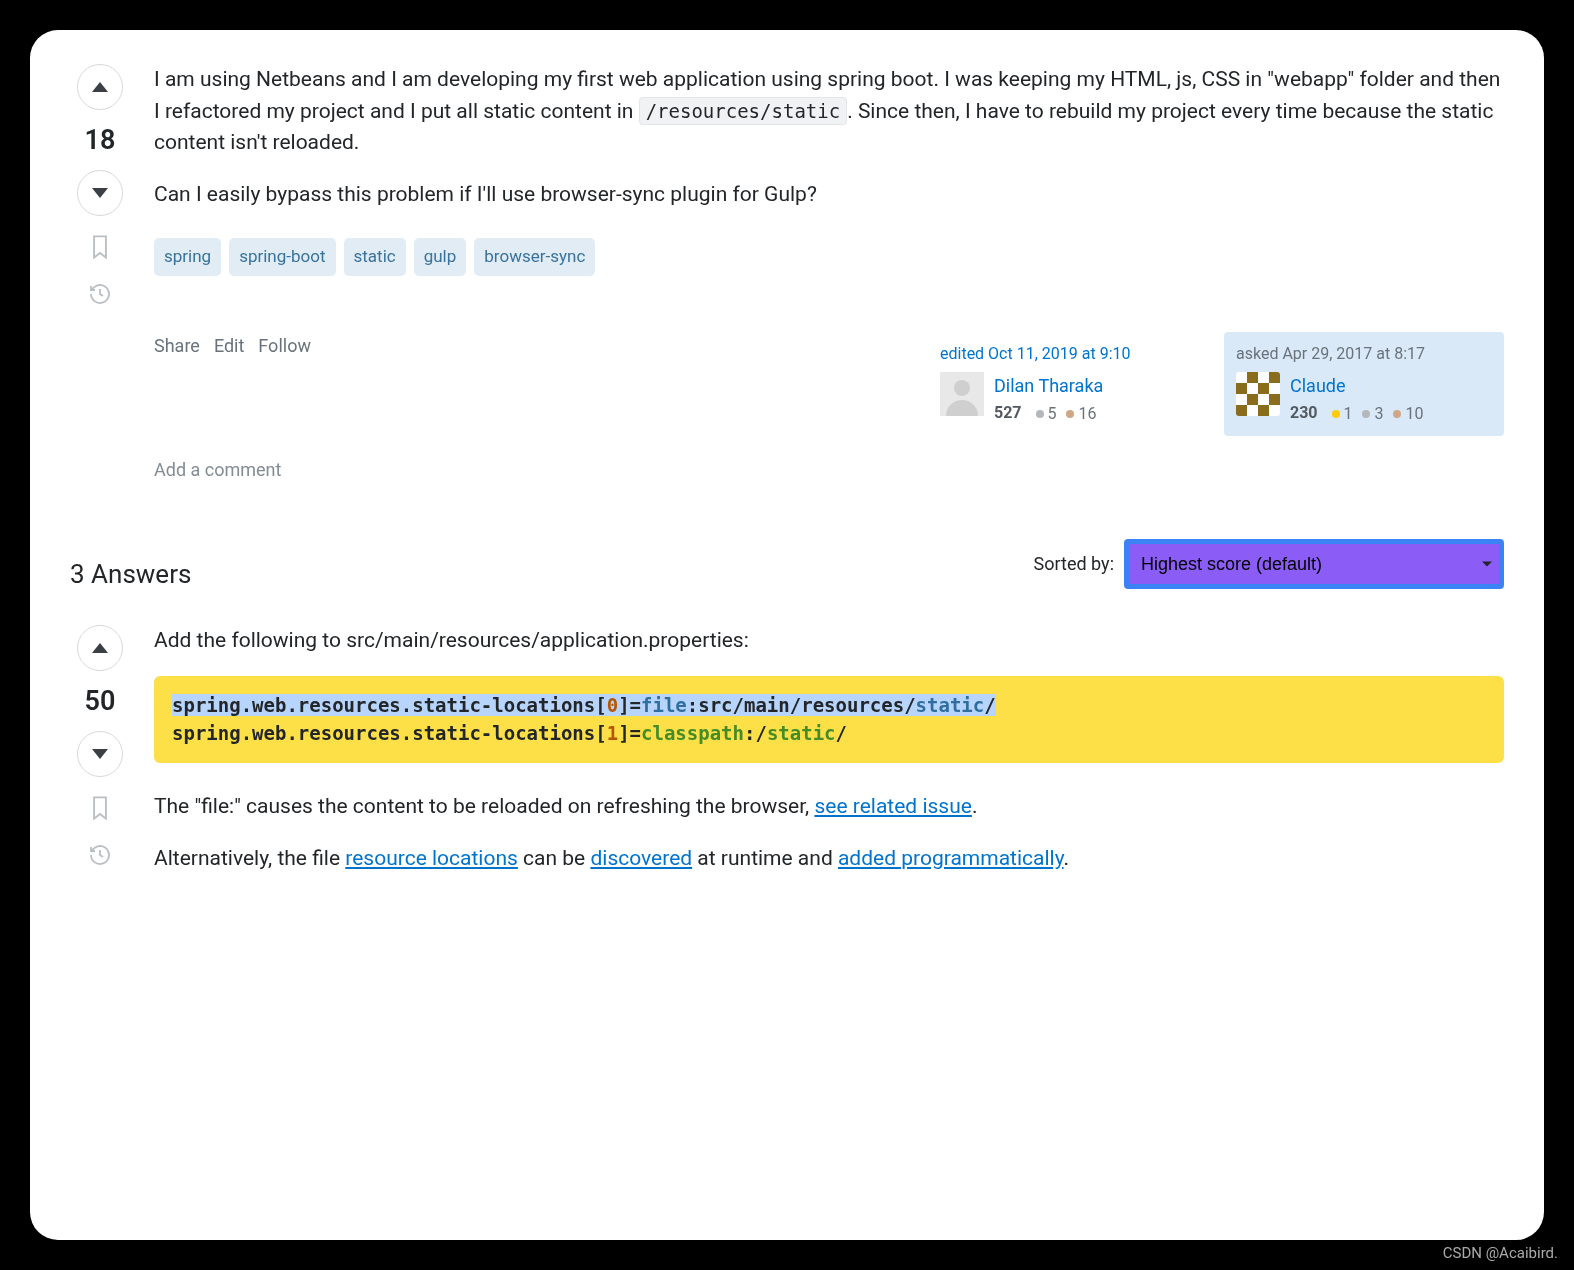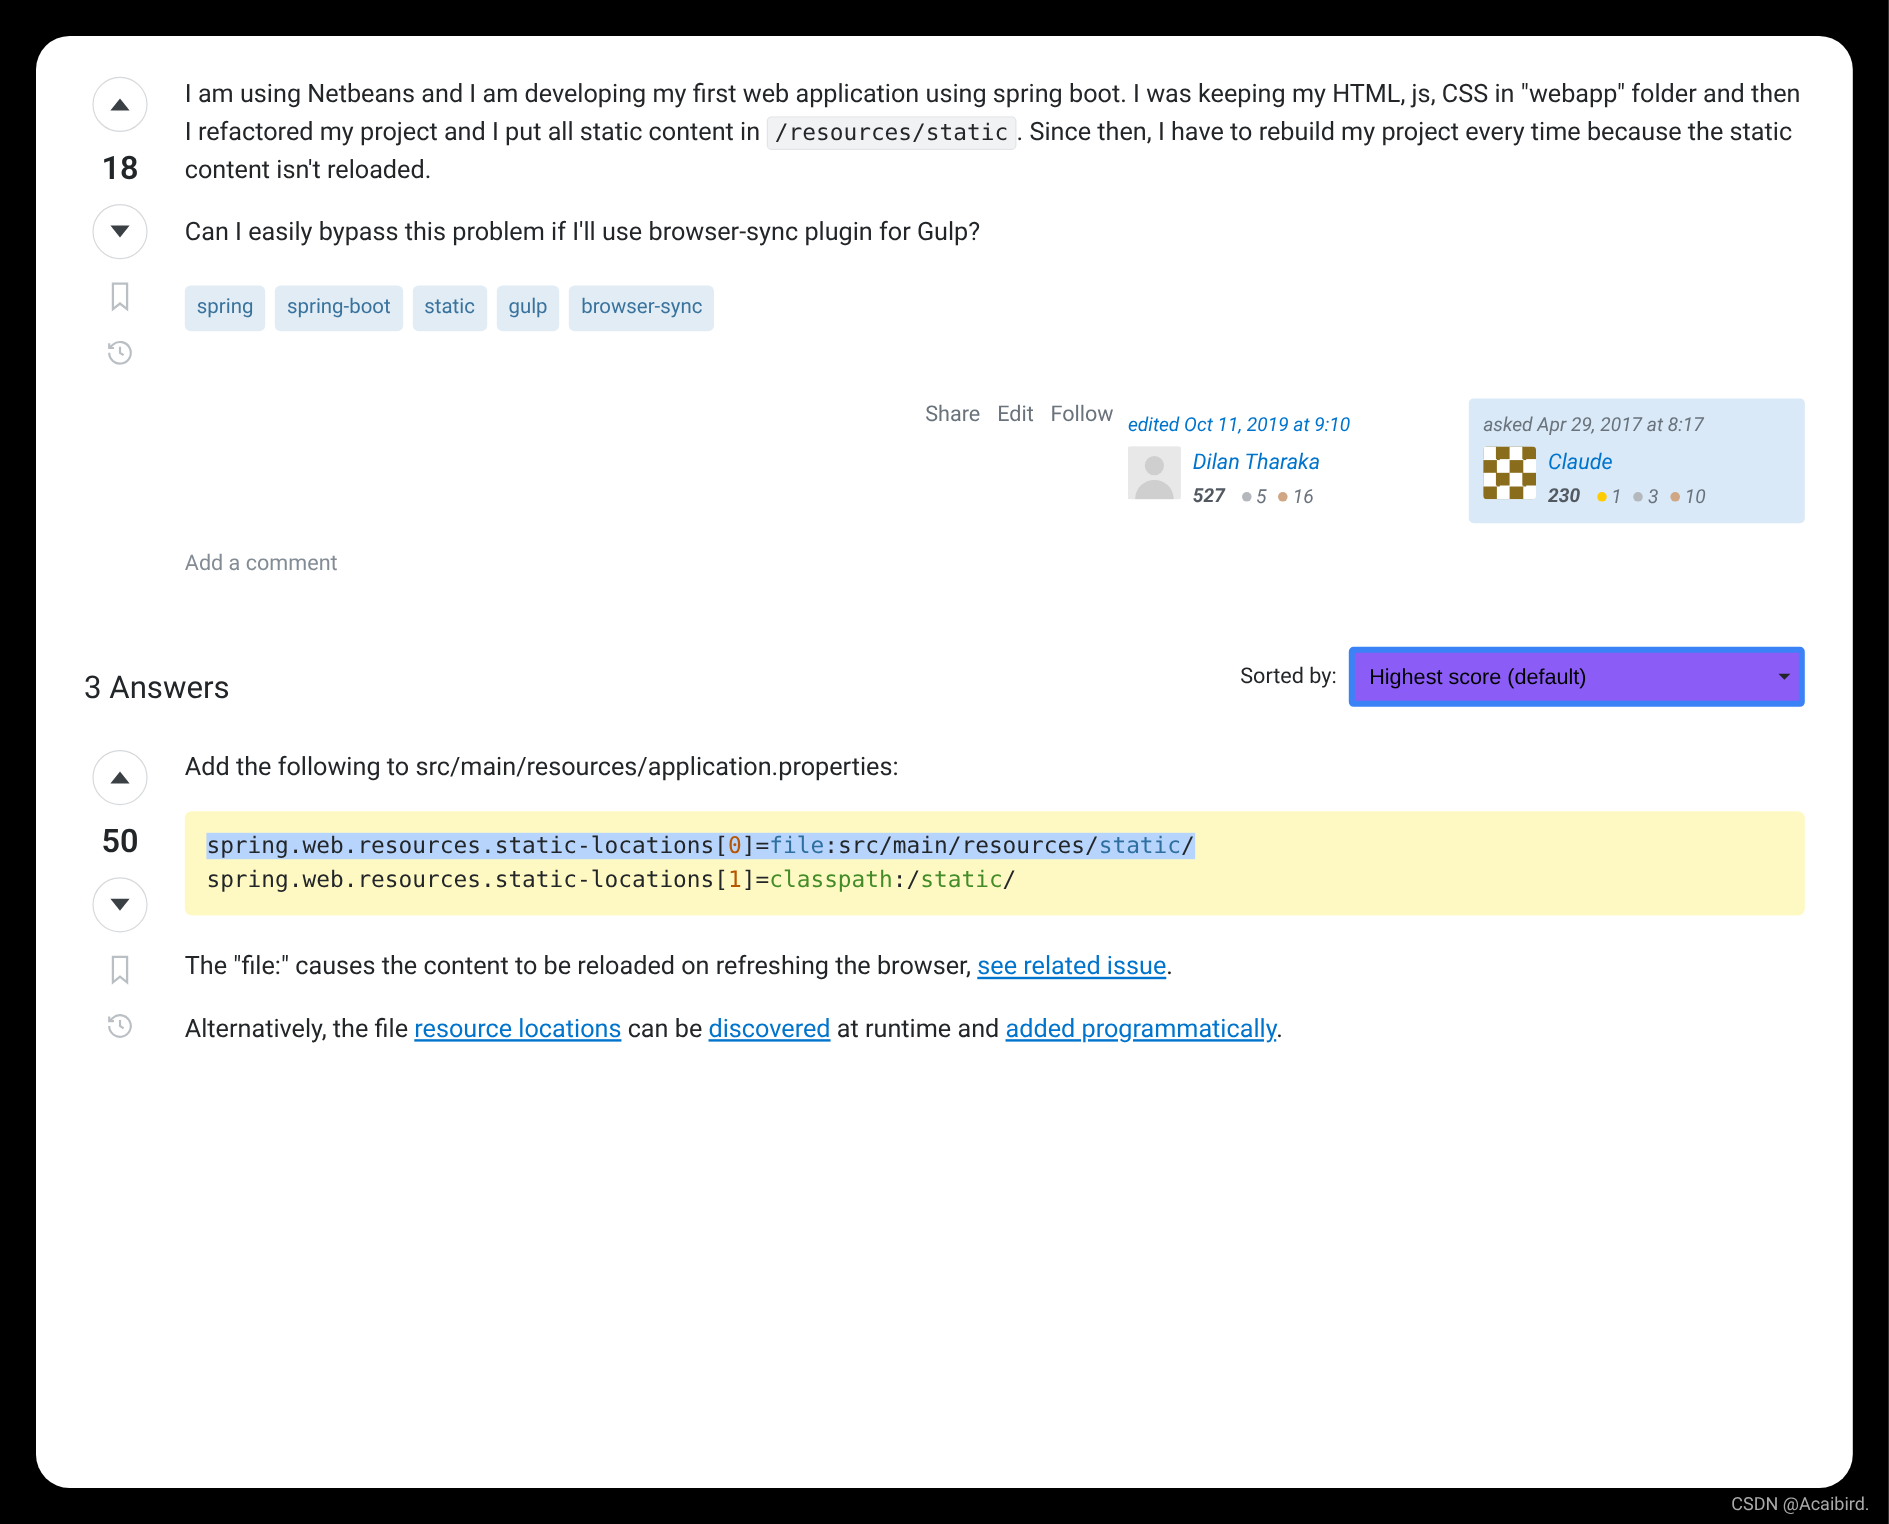--- a/index.html
+++ b/index.html
@@ -38,24 +38,24 @@
     background: #f1f2f3; border: 1px solid #e3e6e8;
     padding: 2px 6px; border-radius: 4px;
     font-family: ui-monospace, Menlo, Monaco, Consolas, monospace;
     font-size: 19px;
   }
   .tags { display: flex; flex-wrap: wrap; gap: 8px; margin-top: 28px; }
   .tag {
     background: #e1ecf4; color: #39739d;
     font-size: 17px; padding: 6px 10px; border-radius: 5px; cursor: pointer; text-align: center;
   }
-  .post-footer { display: flex; justify-content: flex-end; margin-top: 56px; align-items: flex-start; }
+  .post-footer { display: flex; justify-content: space-between; margin-top: 56px; align-items: flex-start; }
   .post-actions { display: flex; gap: 14px; color: #6a737c; font-size: 18px; }
   .post-actions span { cursor: pointer; }
-  .user-cards { display: flex; gap: 16px; font-style: italic; }
+  .user-cards { display: flex; gap: 16px; }
   .user-card { width: 280px; padding: 10px 12px; border-radius: 4px; font-size: 16px; }
   .user-card.asker { background: #d9e9f7; }
   .user-action { color: #6a737c; margin-bottom: 6px; }
   .user-action.edited { color: #0074cc; }
   .user-row { display: flex; gap: 10px; align-items: flex-start; }
   .avatar { width: 44px; height: 44px; background: #e3e6e8; border-radius: 3px; flex-shrink: 0; }
   .avatar.pattern {
     background:
       repeating-conic-gradient(#8a6d1c 0 25%, #fff 0 50%) 0 0/22px 22px,
       #8a6d1c;
@@ -88,24 +88,25 @@
     border-top: 5px solid #232629;
     box-shadow: 0 -10px 0 -5px #232629; 
   }
   .select-wrap::before {
     content: ""; position: absolute; right: 12px; top: 50%;
     width: 0; height: 0; transform: translateY(-12px);
     border-left: 5px solid transparent; border-right: 5px solid transparent;
     border-bottom: 5px solid #232629;
   }
   .code-block {
-    background: #fef9c3; padding: 16px 18px; border-radius: 6px;
+    background: #fde047; padding: 16px 18px; border-radius: 6px;
     font-family: ui-monospace, Menlo, Monaco, Consolas, monospace;
     font-size: 19px; line-height: 1.45; overflow-x: auto;
     margin: 16px 0 28px 0;
+    font-weight: bold;
   }
   .hl-sel { background: #b6d4fc; }
   .tok-num { color: #b75501; }
   .tok-key { color: #2f6f9f; }
   .tok-str { color: #448c27; }
   a.link { color: #0074cc; text-decoration: underline; cursor: pointer; }
   .watermark {
     position: absolute; bottom: 8px; right: 16px;
     color: #aaa; font-size: 15px;
   }

